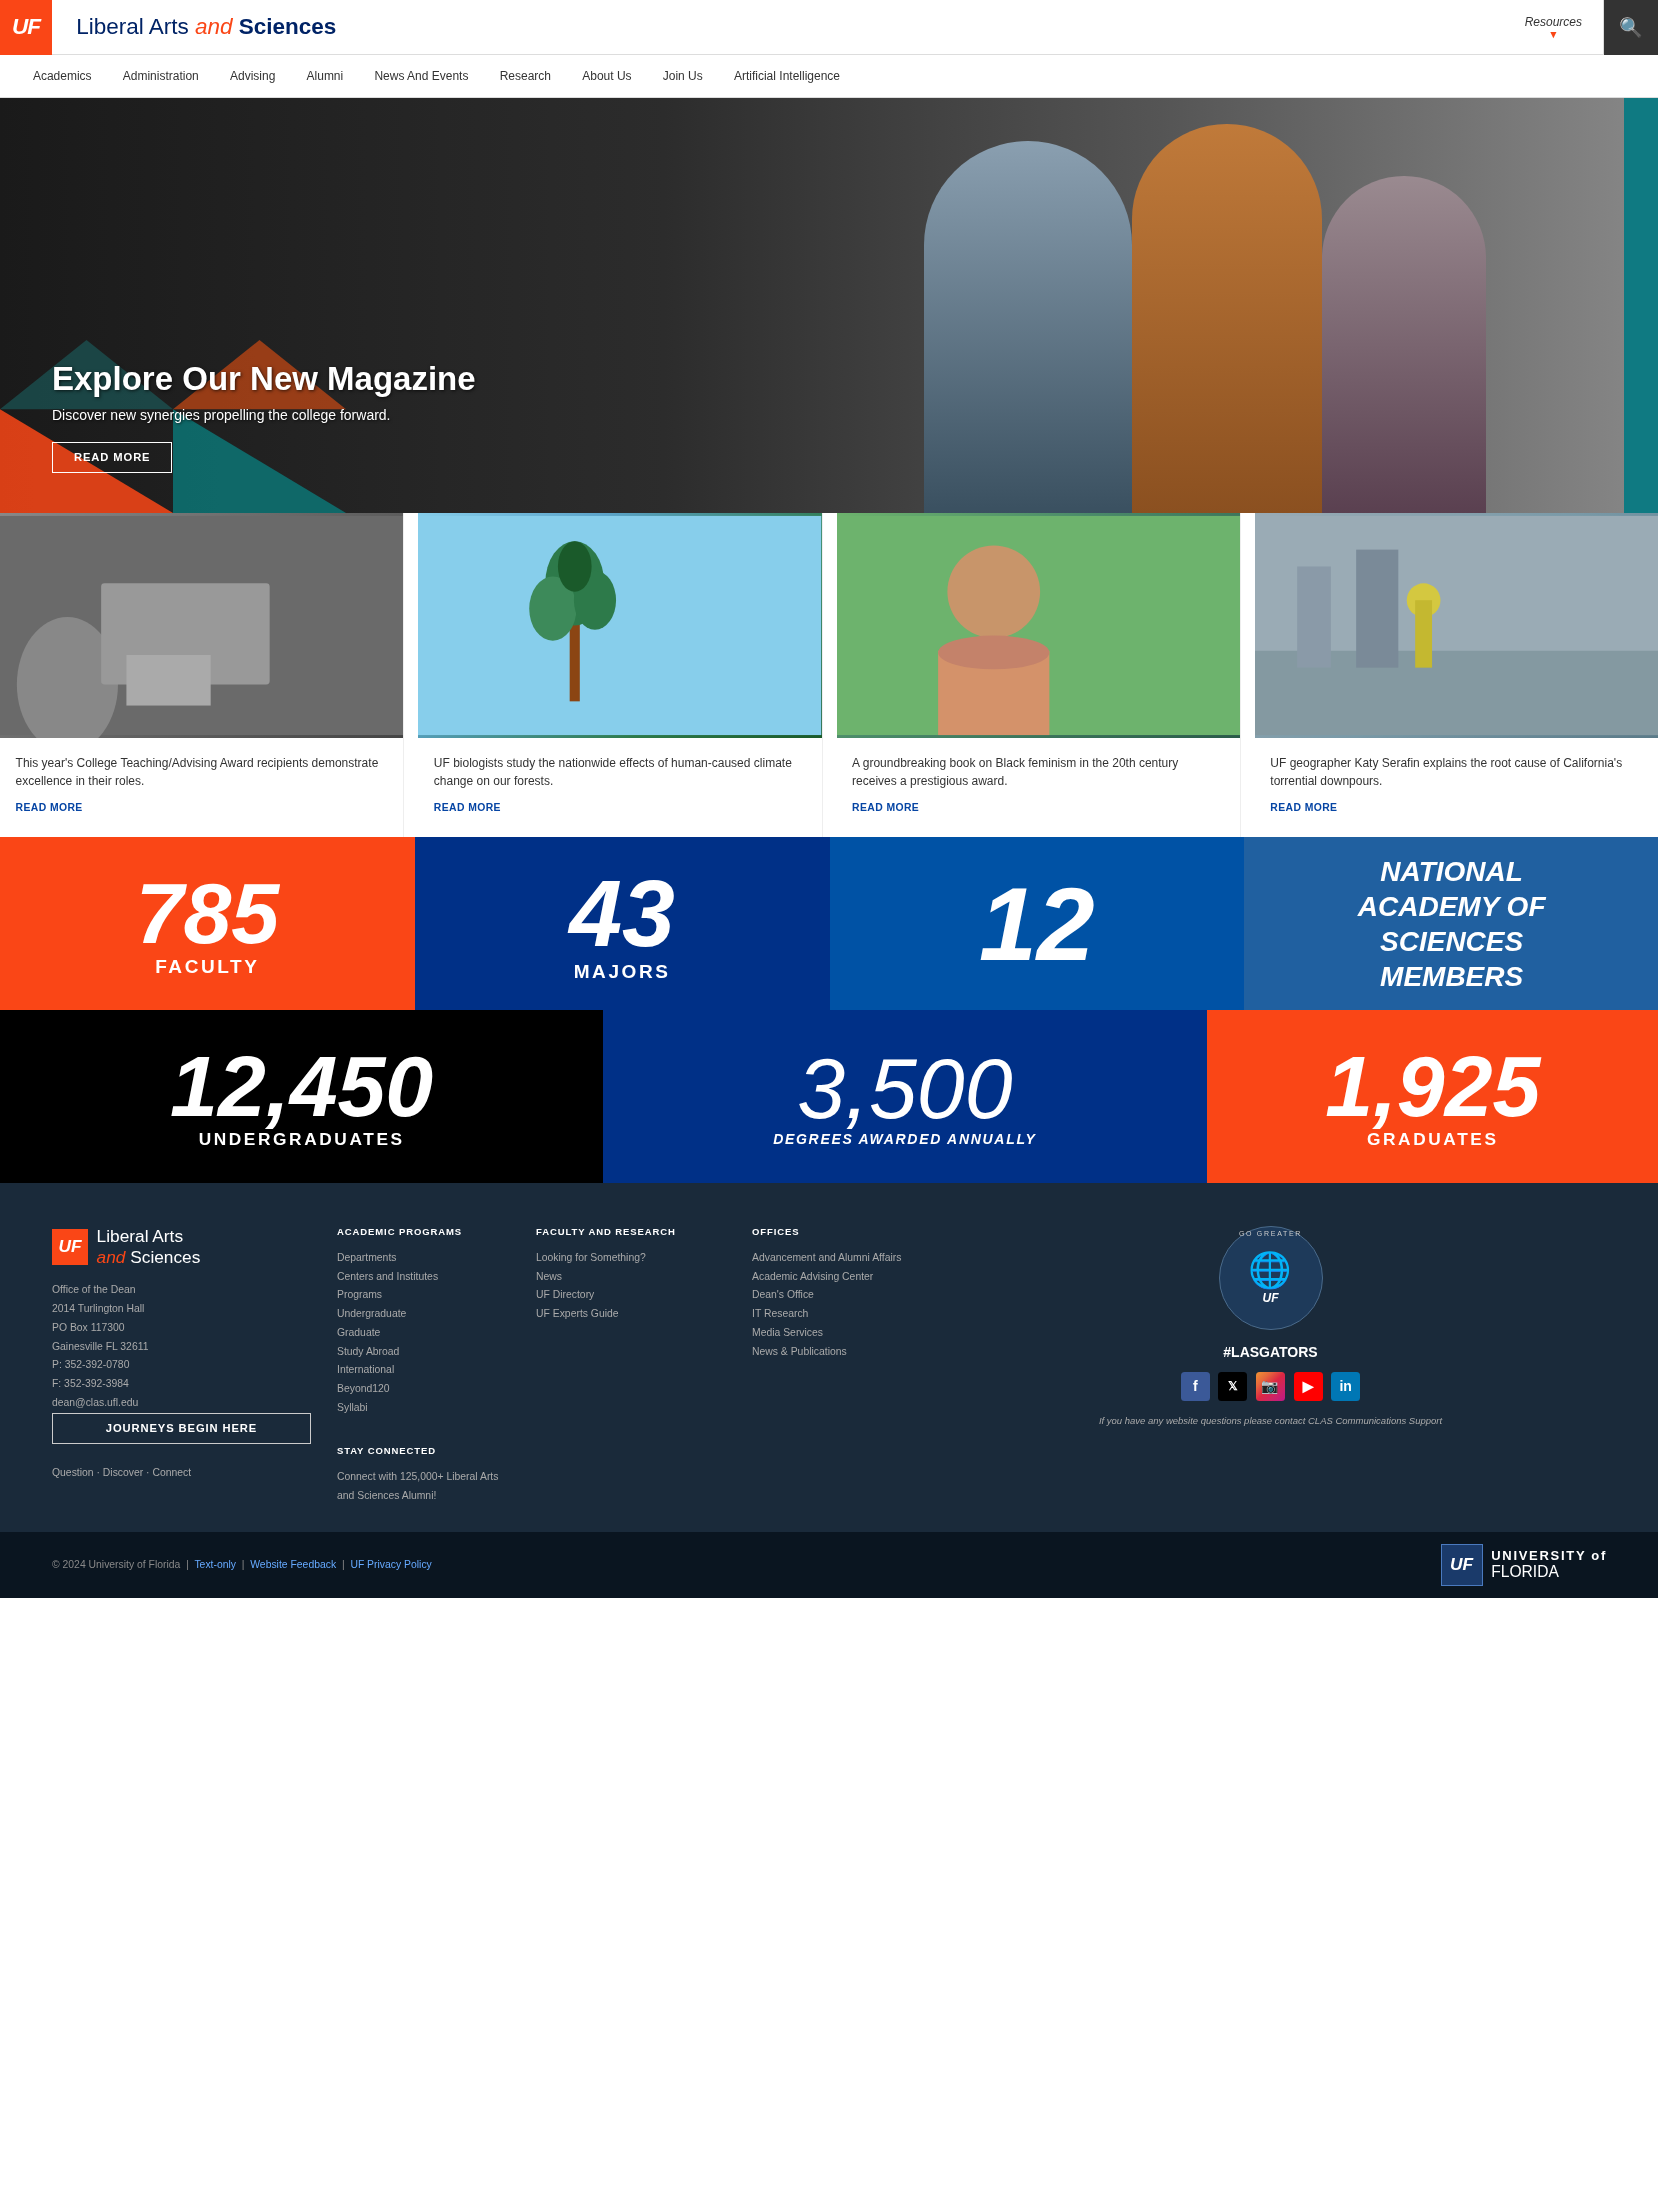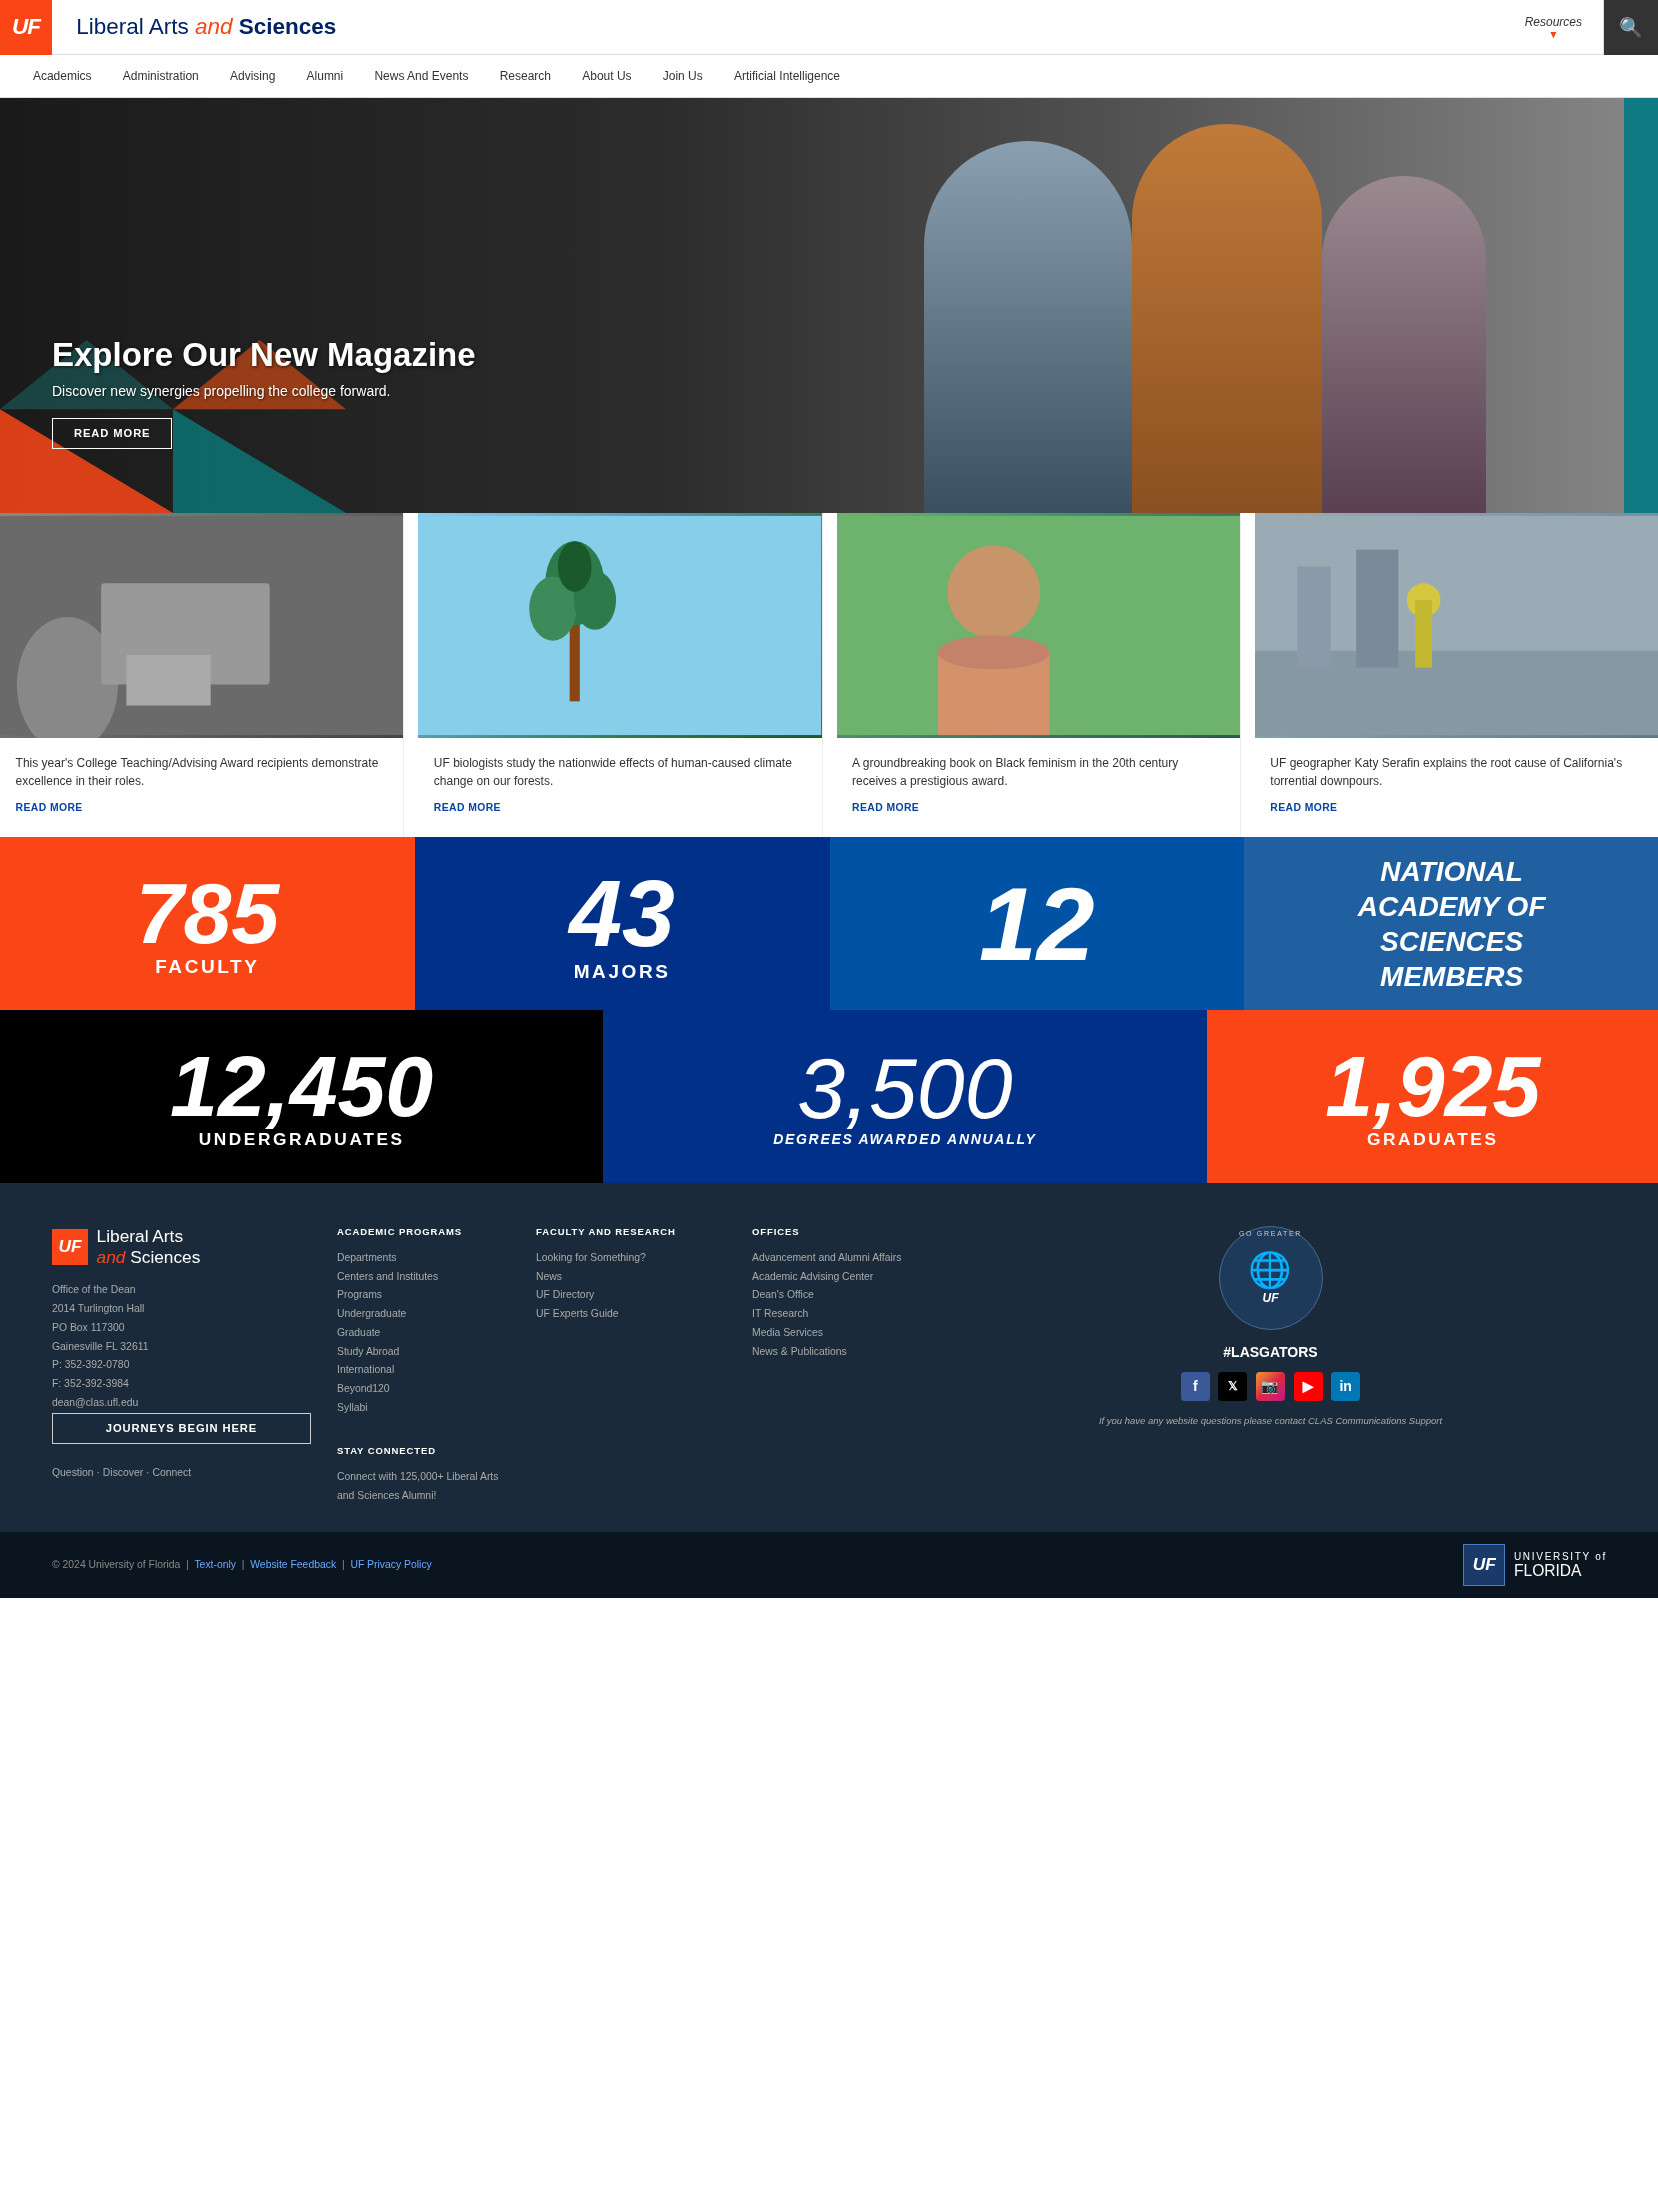--- a/index.html
+++ b/index.html
@@ -105,21 +105,21 @@
       position: relative;
       width: 100%;
       height: 415px;
       background: linear-gradient(to right, #1a1a1a 0%, #2c2c2c 40%, #555 70%, #888 100%);
       overflow: hidden;
       display: flex;
       align-items: flex-end;
     }
     .hero-content {
       position: absolute;
-      bottom: 64px;
+      bottom: 40px;
       left: 52px;
       color: #fff;
       z-index: 10;
     }
     .hero-title {
       font-size: 33px;
       font-weight: 900;
       margin-bottom: 8.6px;
       text-shadow: 0.9px 0.9px 3.5px rgba(0,0,0,0.7);
     }
@@ -419,21 +419,21 @@
       align-items: center;
       justify-content: center;
       border: 1.7px solid #4a7abf;
     }
     .bottom-uf-text {
       color: #fff;
       font-size: 15.6px;
       font-weight: 300;
       line-height: 1.1;
     }
-    .bottom-uf-text span { font-weight: 400; font-size: 10px; display: block; letter-spacing: 1.7px; }
+    .bottom-uf-text span { font-weight: 700; font-size: 13px; display: block; letter-spacing: 1.7px; }
 
     
     .img-classroom { background: linear-gradient(135deg, #888 0%, #444 100%); }
     .img-tree { background: linear-gradient(135deg, #87ceeb 0%, #5ba3c9 30%, #2d7a4a 70%, #1a5a2a 100%); }
     .img-person { background: linear-gradient(135deg, #6db36d 0%, #4a8a6a 40%, #2a5a4a 100%); }
     .img-flood { background: linear-gradient(135deg, #9aabb5 0%, #7a9aa8 50%, #5a7a88 100%); }
   </style>
 </head>
 <body>
 

